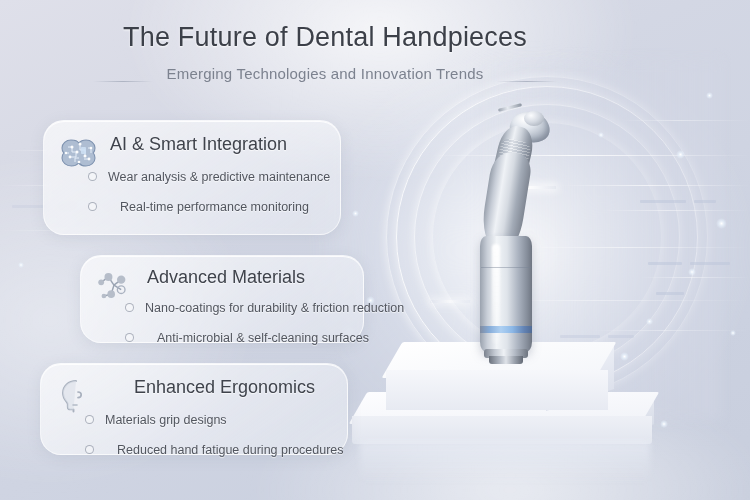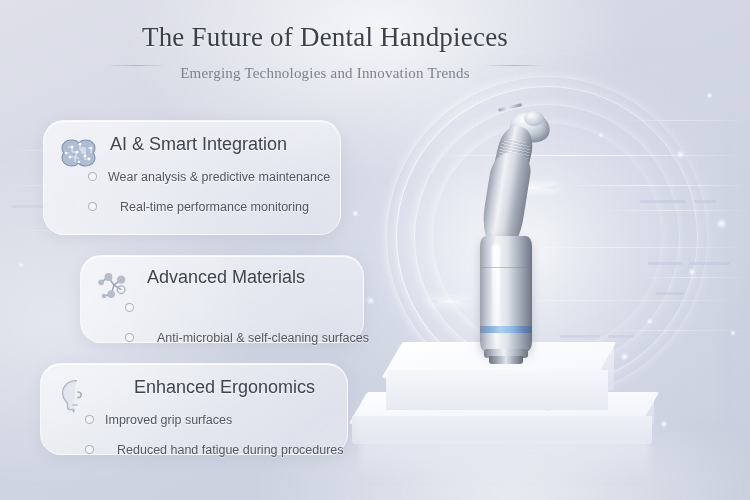--- a/index.html
+++ b/index.html
@@ -304,32 +304,32 @@
     position: absolute; left: 430px; top: 352px;
     width: 150px; height: 16px;
     border-radius: 50%;
     background: radial-gradient(closest-side,
       rgba(140,150,170,0.34) 0%,
       rgba(140,150,170,0) 100%);
     filter: blur(3px);
   }
 
   
-  .header { position: absolute; left: 0; top: 22px; width: 650px; text-align: center; font-family: Liberation Serif, serif; }
+  .header { position: absolute; left: 0; top: 22px; width: 650px; text-align: center; }
   .main-title {
     font-size: 27px;
     font-weight: 400;
     color: #3c4049;
     letter-spacing: 0.2px;
     margin: 0;
     text-shadow: 0 1px 2px rgba(255,255,255,0.9);
   }
   .sub-row {
     display: flex;
-    align-items: flex-start;
+    align-items: flex-end;
     justify-content: center;
     gap: 14px;
     margin-top: 12px;
   }
   .sub-rule {
     width: 60px; height: 1px;
     background: linear-gradient(90deg,
       rgba(150,158,175,0) 0%,
       rgba(150,158,175,0.65) 50%,
       rgba(150,158,175,0) 100%);
@@ -563,20 +563,21 @@
           <circle cx="20" cy="29" r="4.2"></circle>
           <circle cx="12" cy="31" r="2.6"></circle>
         </g>
         <circle cx="31" cy="24" r="4.2" fill="none" stroke="#aab2c0" stroke-width="1.5"></circle>
       </svg>
     </div>
     <div class="card-heading">Advanced Materials</div>
     <ul class="bullets">
       <li>
         <span class="bullet-dot"></span>
+        <span>Nano-coatings for durability &amp; friction reduction</span>
       </li>
       <li>
         <span class="bullet-dot"></span>
         <span>Anti-microbial &amp; self-cleaning surfaces</span>
       </li>
     </ul>
   </div>
 
   <div class="card card-3">
     <div class="card-icon">
@@ -584,21 +585,21 @@
         <path d="M21 5c-7.5 0-13 5.3-13 12 0 3.6 1.6 6.3 3.3 8.3 1 1.2 1.5 2 1.5 3.3V31c0 1.4 1.1 2.4 2.5 2.4h3.2v2.2" fill="none" stroke="#a9b1be" stroke-width="1.9" stroke-linecap="round" stroke-linejoin="round"></path>
         <path d="M21 5c-7.5 0-13 5.3-13 12 0 3.6 1.6 6.3 3.3 8.3 1 1.2 1.5 2 1.5 3.3V31c0 1.4 1.1 2.4 2.5 2.4h3.2" fill="#dfe3eb" opacity="0.75" stroke="none"></path>
         <path d="M23 16c1.8 0 3.2 1.2 3.2 2.8S24.8 21.6 23 21.6" fill="none" stroke="#a9b1be" stroke-width="1.7" stroke-linecap="round"></path>
         <path d="M18 29h4" fill="none" stroke="#b3bac6" stroke-width="1.6" stroke-linecap="round"></path>
       </svg>
     </div>
     <div class="card-heading">Enhanced Ergonomics</div>
     <ul class="bullets">
       <li>
         <span class="bullet-dot"></span>
-        <span>Improved grip surfaces</span>
+        <span>Materials grip designs</span>
       </li>
       <li>
         <span class="bullet-dot"></span>
         <span>Reduced hand fatigue during procedures</span>
       </li>
     </ul>
   </div>
 
 </div>
 

